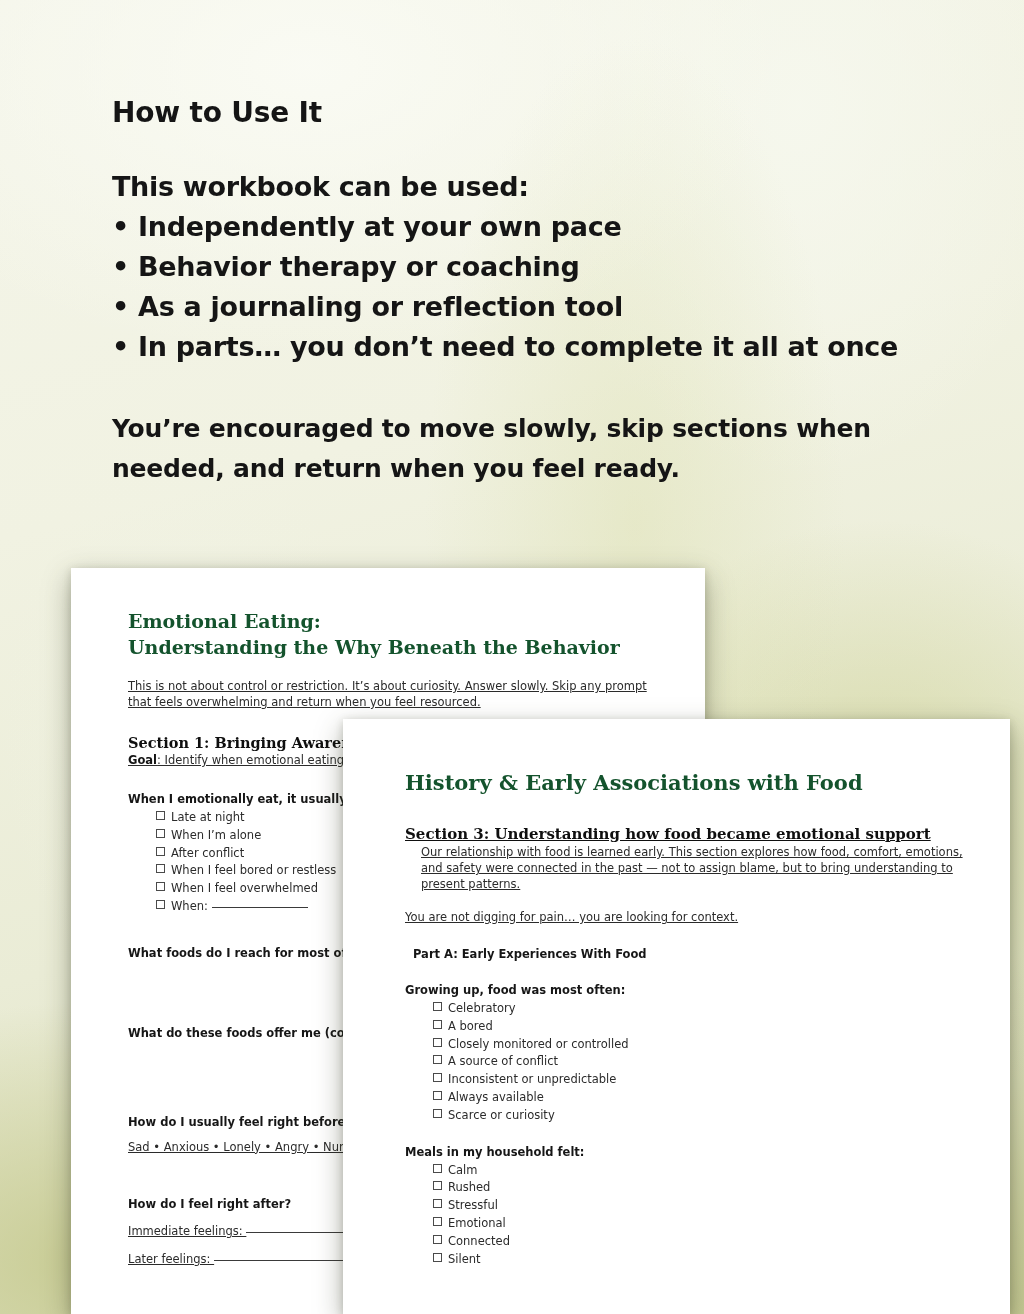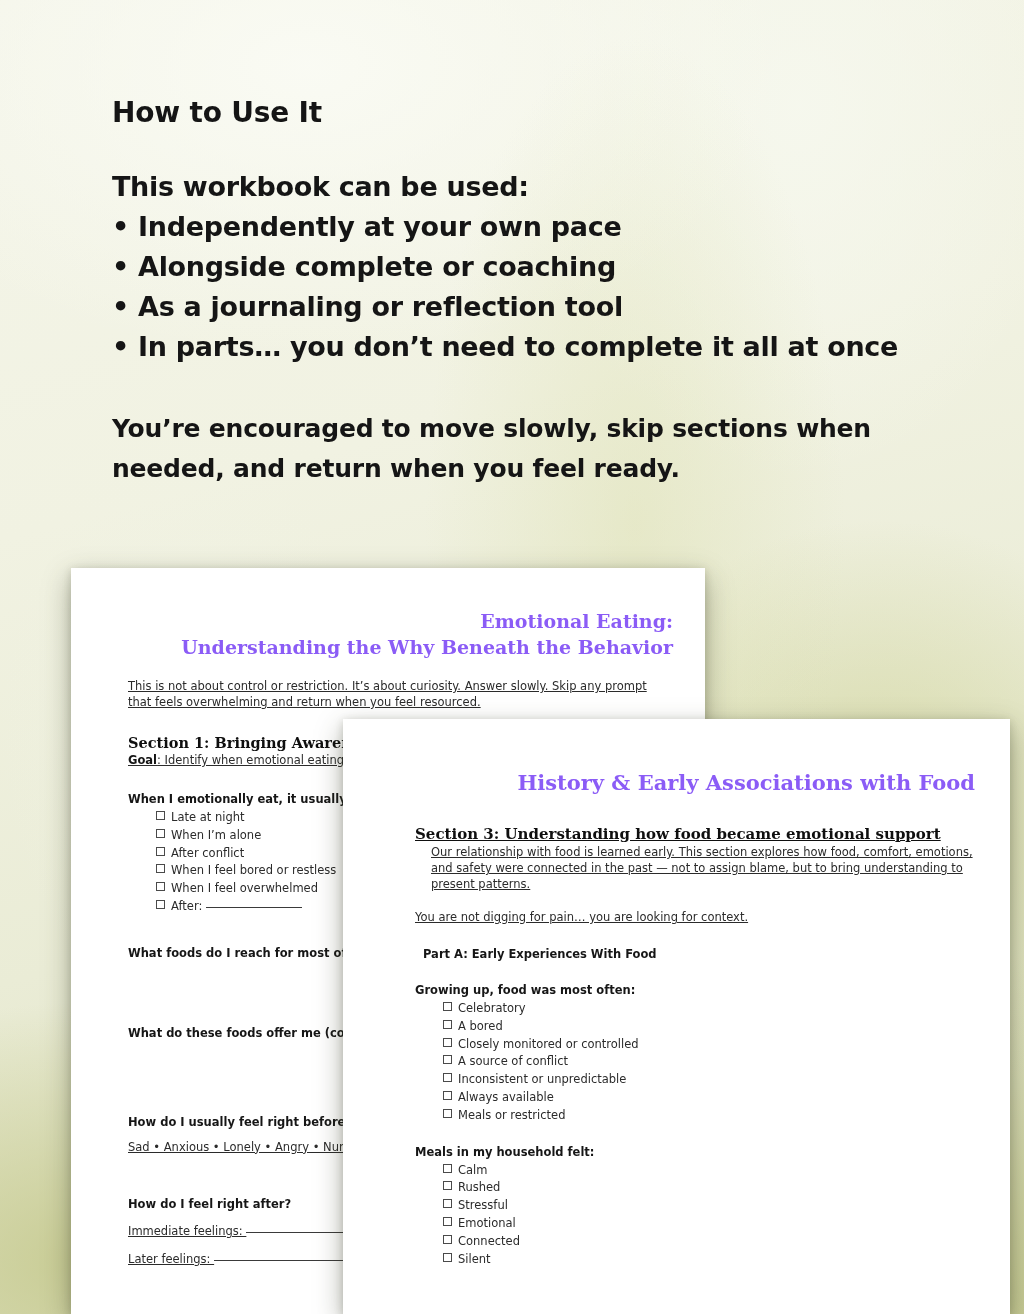--- a/index.html
+++ b/index.html
@@ -105,22 +105,22 @@
   }
 
   
   .doc {
     color: #1b1b1b;
     font-family: "DejaVu Sans", sans-serif;
   }
   .doc .doc-title {
     font-family: "DejaVu Serif", serif;
     font-weight: bold;
-    text-align: right;
-    color: #8b5cf6;
+    text-align: left;
+    color: #14532d;
   }
   .doc .section-head {
     font-family: "DejaVu Serif", serif;
     font-weight: bold;
     color: #0f0f0f;
   }
   .doc .body {
     font-size: 11.5px;
     line-height: 16px;
     color: #2b2b2b;
@@ -190,21 +190,21 @@
   #doc-back .qline.q2 { margin: 30px 0 0 0; }
   #doc-back .qline.q3 { margin: 66px 0 0 0; }
   #doc-back .qline.q4 { margin: 75px 0 0 0; }
   #doc-back .qline.q5 { margin: 42px 0 0 0; }
   #doc-back .moodrow { margin: 10px 0 0 0; }
   #doc-back .fillrow { margin: 12px 0 0 0; }
 
   
   #doc-front {
     position: absolute;
-    left: 72px;
+    left: 62px;
     top: 50px;
     width: 560px;
   }
   #doc-front .doc-title {
     font-size: 21px;
     line-height: 28px;
     margin: 0;
   }
   #doc-front .section-head {
     font-size: 15px;
@@ -220,21 +220,21 @@
 </head>
 <body>
 
 <div id="backdrop"></div>
 
 <div id="intro">
   <p class="heading">How to Use It</p>
   <p class="lead">This workbook can be used:</p>
   <ul class="bullets">
     <li>• Independently at your own pace</li>
-    <li>• Alongside complete or coaching</li>
+    <li>• Behavior therapy or coaching</li>
     <li>• As a journaling or reflection tool</li>
     <li>• In parts… you don’t need to complete it all at once</li>
   </ul>
   <p class="outro">You’re encouraged to move slowly, skip sections when needed, and return when you feel ready.</p>
 </div>
 
 <div class="sheet" id="sheet-back">
   <div class="doc" id="doc-back">
 
     <div class="doc-title">
@@ -248,21 +248,21 @@
 
     <p class="body goal"><b>Goal</b><span>: Identify when emotional eating</span></p>
 
     <p class="qline q1">When I emotionally eat, it usually h</p>
     <ul class="checks">
       <li><span class="box"></span><span>Late at night</span></li>
       <li><span class="box"></span><span>When I’m alone</span></li>
       <li><span class="box"></span><span>After conflict</span></li>
       <li><span class="box"></span><span>When I feel bored or restless</span></li>
       <li><span class="box"></span><span>When I feel overwhelmed</span></li>
-      <li><span class="box"></span><span>After: </span><span class="rule r-short"></span></li>
+      <li><span class="box"></span><span>When: </span><span class="rule r-short"></span></li>
     </ul>
 
     <p class="qline q2">What foods do I reach for most ofte</p>
     <p class="qline q3">What do these foods offer me (com</p>
     <p class="qline q4">How do I usually feel right before I</p>
     <p class="body moodrow">Sad • Anxious • Lonely • Angry • Num</p>
 
     <p class="qline q5">How do I feel right after?</p>
     <p class="body fillrow"><span>Immediate feelings: </span><span class="rule r-long"></span></p>
     <p class="body fillrow"><span>Later feelings: </span><span class="rule r-long"></span></p>
@@ -283,21 +283,21 @@
     <p class="subhead partA">Part A: Early Experiences With Food</p>
 
     <p class="subhead grow">Growing up, food was most often:</p>
     <ul class="checks">
       <li><span class="box"></span><span>Celebratory</span></li>
       <li><span class="box"></span><span>A bored</span></li>
       <li><span class="box"></span><span>Closely monitored or controlled</span></li>
       <li><span class="box"></span><span>A source of conflict</span></li>
       <li><span class="box"></span><span>Inconsistent or unpredictable</span></li>
       <li><span class="box"></span><span>Always available</span></li>
-      <li><span class="box"></span><span>Meals or restricted</span></li>
+      <li><span class="box"></span><span>Scarce or curiosity</span></li>
     </ul>
 
     <p class="subhead meals">Meals in my household felt:</p>
     <ul class="checks">
       <li><span class="box"></span><span>Calm</span></li>
       <li><span class="box"></span><span>Rushed</span></li>
       <li><span class="box"></span><span>Stressful</span></li>
       <li><span class="box"></span><span>Emotional</span></li>
       <li><span class="box"></span><span>Connected</span></li>
       <li><span class="box"></span><span>Silent</span></li>

